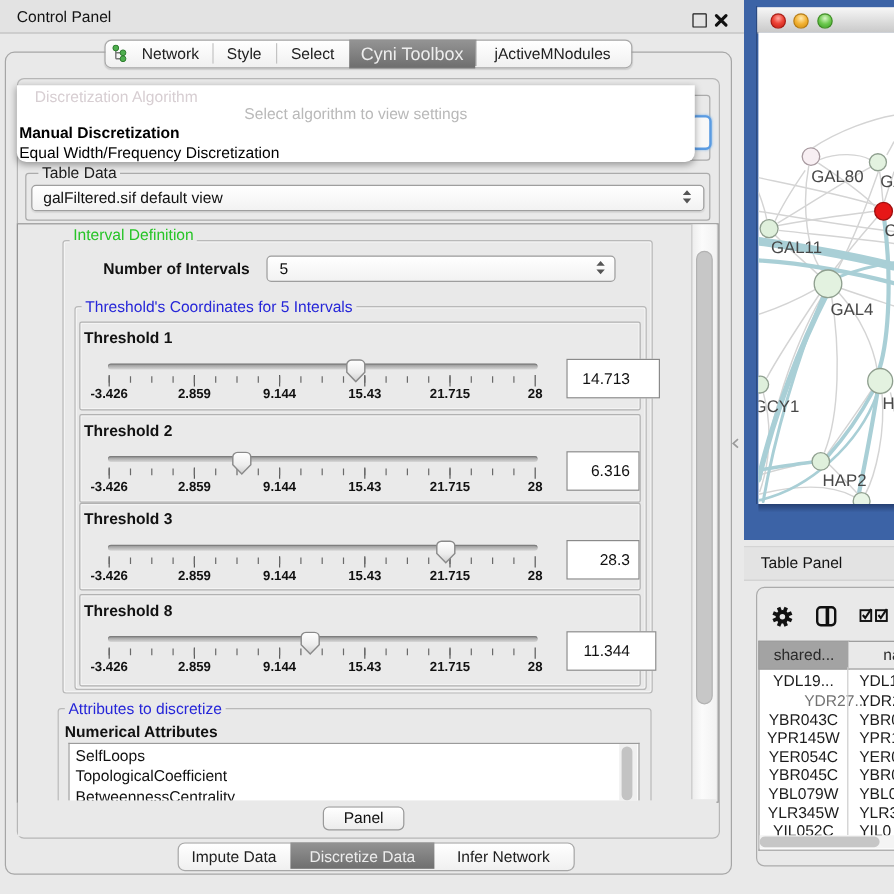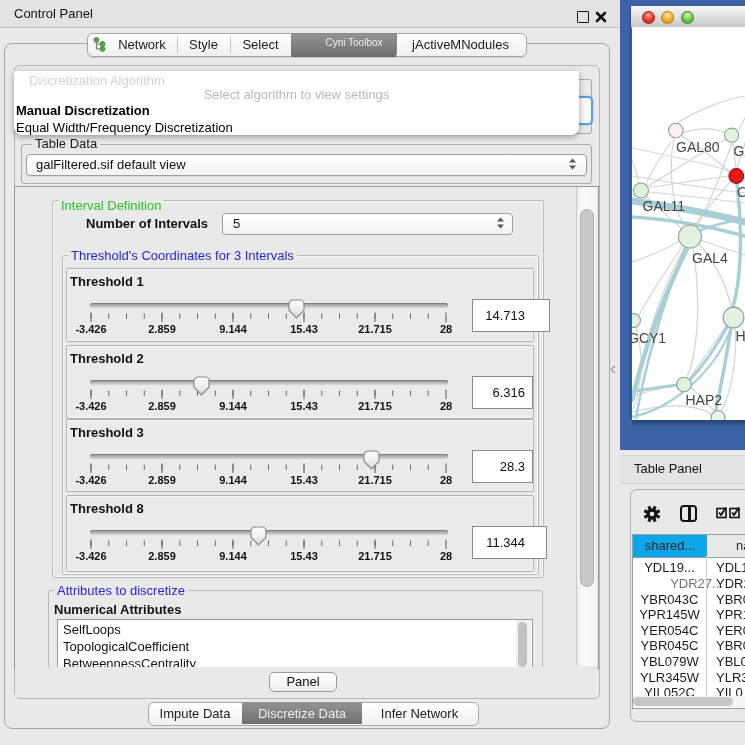--- a/index.html
+++ b/index.html
@@ -21,47 +21,47 @@
 <div class="abs" style="left:396px;top:33px;width:1px;height:22px;background:#8a8a8a;"></div>
 <svg class="abs" style="left:93px;top:37px" width="14" height="15" viewBox="0 0 14 15">
     <path d="M3.5,3.5 V12 M3.5,7 H9 M3.5,12 H9" stroke="#777" stroke-width="1.2" fill="none"></path>
     <circle cx="3.5" cy="3" r="2.4" fill="#4faf4f" stroke="#2c7a2c" stroke-width="0.8"></circle>
     <circle cx="9.5" cy="7" r="2.4" fill="#4faf4f" stroke="#2c7a2c" stroke-width="0.8"></circle>
     <circle cx="9.5" cy="12" r="2.4" fill="#4faf4f" stroke="#2c7a2c" stroke-width="0.8"></circle>
   </svg>
 <div class="abs" style="left:104px;top:37px;width:76px;text-align:center;font-size:13px;color:#202020;">Network</div>
 <div class="abs" style="left:177px;top:37px;width:53px;text-align:center;font-size:13px;color:#202020;">Style</div>
 <div class="abs" style="left:230px;top:37px;width:61px;text-align:center;font-size:13px;color:#202020;">Select</div>
-<div class="abs" style="left:291px;top:37px;width:126px;text-align:center;font-size:10px;color:#ededed;">Cyni Toolbox</div>
+<div class="abs" style="left:291px;top:37px;width:105px;text-align:center;font-size:15px;color:#ededed;">Cyni Toolbox</div>
 <div class="abs" style="left:396px;top:37px;width:129px;text-align:center;font-size:13px;color:#202020;">jActiveMNodules</div>
 <div class="abs" style="left:21px;top:79px;width:569px;height:53px;border:1px solid #ababab;border-radius:3px;"></div>
 <div class="abs" style="left:575px;top:96px;width:14px;height:25px;border:2px solid #5a9be2;border-radius:5px;background:#f8f8f8;box-shadow:0 0 2px #7ab2e8;"></div>
 <div class="abs" style="left:21px;top:144px;width:569px;height:38px;border:1px solid #ababab;border-radius:3px;"></div>
 <div class="abs" style="left:32px;top:136px;padding:0 3px;background:#e9e9e9;font-size:13px;color:#1c1c1c;">Table Data</div>
 <div class="abs" style="left:26px;top:154px;width:559px;height:20px;background:linear-gradient(#ffffff,#f2f2f2);border:1px solid #9e9e9e;border-radius:4px;box-shadow:0 1px 1px rgba(0,0,0,0.08);"></div>
 <div class="abs" style="left:36px;top:157px;font-size:13px;color:#111;">galFiltered.sif default view</div>
 <svg class="abs" style="left:568px;top:158px" width="9" height="12" viewBox="0 0 9 12">
     <path d="M1,4.5 L4.5,0.5 L8,4.5 Z M1,7.5 L4.5,11.5 L8,7.5 Z" fill="#555"></path>
   </svg>
 <div class="abs" style="left:14px;top:186px;width:583px;height:481px;border:1px solid #979797;background:#e9e9e9;"></div>
 <div class="abs" style="left:576px;top:187px;width:20px;height:479px;background:linear-gradient(90deg,#ededed,#fbfbfb 40%,#f2f2f2);border-left:1px solid #c9c9c9;"></div>
 <div class="abs" style="left:580px;top:209px;width:12px;height:376px;background:#c7c7c7;border:1px solid #b2b2b2;border-radius:7px;"></div>
 <svg class="abs" style="left:609px;top:365px" width="8" height="9" viewBox="0 0 8 9">
     <path d="M6,1 L2,4.5 L6,8" stroke="#9a9a9a" stroke-width="1.4" fill="none"></path>
   </svg>
 <div class="abs" style="left:52px;top:200px;width:490px;height:376px;border:1px solid #b9b9b9;border-radius:3px;box-shadow:inset 0 0 0 1px #f6f6f6;"></div>
-<div class="abs" style="left:58px;top:198px;padding:0 3px;background:#e9e9e9;font-size:13px;color:#27c427;">Interval Definition</div>
+<div class="abs" style="left:58px;top:188px;padding:0 3px;background:#e9e9e9;font-size:13px;color:#27c427;">Interval Definition</div>
 <div class="abs" style="left:86px;top:216px;font-size:13px;font-weight:bold;color:#111;">Number of Intervals</div>
 <div class="abs" style="left:222px;top:213px;width:289px;height:20px;background:linear-gradient(#ffffff,#f2f2f2);border:1px solid #9e9e9e;border-radius:4px;"></div>
 <div class="abs" style="left:233px;top:216px;font-size:13px;color:#111;">5</div>
 <svg class="abs" style="left:496px;top:217px" width="9" height="12" viewBox="0 0 9 12">
     <path d="M1,4.5 L4.5,0.5 L8,4.5 Z M1,7.5 L4.5,11.5 L8,7.5 Z" fill="#555"></path>
   </svg>
 <div class="abs" style="left:62px;top:255px;width:475px;height:318px;border:1px solid #b9b9b9;border-radius:3px;box-shadow:inset 0 0 0 1px #f6f6f6;"></div>
-<div class="abs" style="left:68px;top:248px;padding:0 3px;background:#e9e9e9;font-size:13px;color:#2626d8;">Threshold's Coordinates for 3 Intervals</div>
+<div class="abs" style="left:68px;top:248px;padding:0 3px;background:#e9e9e9;font-size:13px;color:#2626d8;">Threshold's Coordinates for 5 Intervals</div>
 <div class="abs" style="left:66px;top:268.0px;width:466px;height:71.5px;border:1px solid #b2b2b2;border-radius:2px;background:#eaeaea;box-shadow:inset 0 0 0 1px #f4f4f4;"></div>
 <div class="abs" style="left:70px;top:274.0px;font-size:13px;font-weight:bold;color:#111;">Threshold 1</div>
 <div class="abs" style="left:90px;top:303.0px;width:358px;height:5px;border-radius:3px;background:linear-gradient(#8f8f8f,#d8d8d8);box-shadow:inset 0 1px 0 #7e7e7e;"></div>
 <svg class="abs" style="left:90px;top:312.0px" width="360" height="11" viewBox="0 0 360 11">
     <path d="M1.0,0.5 V10" stroke="#5a5a5a" stroke-width="1"></path>
     <path d="M72.0,0.5 V10" stroke="#5a5a5a" stroke-width="1"></path>
     <path d="M143.0,0.5 V10" stroke="#5a5a5a" stroke-width="1"></path>
     <path d="M214.0,0.5 V10" stroke="#5a5a5a" stroke-width="1"></path>
     <path d="M285.0,0.5 V10" stroke="#5a5a5a" stroke-width="1"></path>
     <path d="M356.0,0.5 V10" stroke="#5a5a5a" stroke-width="1"></path>
@@ -336,21 +336,21 @@
 <div class="abs" style="left:688px;top:506px;width:2.6px;height:15px;background:#111;"></div>
 <svg class="abs" style="left:716px;top:506px" width="13" height="13" viewBox="0 0 13 13">
     <rect x="1" y="2.5" width="9" height="9" fill="none" stroke="#111" stroke-width="1.6"></rect>
     <path d="M3,6.5 L5,9 L10,1.5" stroke="#111" stroke-width="1.8" fill="none"></path>
   </svg>
 <svg class="abs" style="left:729px;top:506px" width="13" height="13" viewBox="0 0 13 13">
     <rect x="1" y="2.5" width="9" height="9" fill="none" stroke="#111" stroke-width="1.6"></rect>
     <path d="M3,6.5 L5,9 L10,1.5" stroke="#111" stroke-width="1.8" fill="none"></path>
   </svg>
 <div class="abs" style="left:632px;top:534px;width:112px;height:173px;background:#fff;border:1px solid #9e9e9e;border-right:none;"></div>
-<div class="abs" style="left:632px;top:534px;width:74px;height:22px;background:#0ea5e9;border:1px solid #9e9e9e;font-size:13px;color:#2a2a2a;text-align:center;line-height:22px;">shared...</div>
+<div class="abs" style="left:632px;top:534px;width:74px;height:22px;background:#a3a3a3;border:1px solid #9e9e9e;font-size:13px;color:#2a2a2a;text-align:center;line-height:22px;">shared...</div>
 <div class="abs" style="left:707px;top:534px;width:38px;height:22px;background:#e9e9e9;border-top:1px solid #9e9e9e;border-bottom:1px solid #9e9e9e;font-size:13px;color:#2a2a2a;line-height:22px;padding-left:29px;overflow:hidden;">na</div>
 <div class="abs" style="left:633px;top:560.2px;width:73px;height:15.6px;font-size:13px;color:#1c1c1c;text-align:center;line-height:15.6px;overflow:hidden;">YDL19...</div>
 <div class="abs" style="left:716px;top:560.2px;height:15.6px;font-size:13px;color:#1c1c1c;line-height:15.6px;">YDL1</div>
 <div class="abs" style="left:660px;top:575.9px;width:73px;height:15.6px;font-size:13px;color:#737373;text-align:center;line-height:15.6px;overflow:hidden;">YDR27...</div>
 <div class="abs" style="left:716px;top:575.9px;height:15.6px;font-size:13px;color:#1c1c1c;line-height:15.6px;">YDR2</div>
 <div class="abs" style="left:633px;top:591.5px;width:73px;height:15.6px;font-size:13px;color:#1c1c1c;text-align:center;line-height:15.6px;overflow:hidden;">YBR043C</div>
 <div class="abs" style="left:716px;top:591.5px;height:15.6px;font-size:13px;color:#1c1c1c;line-height:15.6px;">YBR0</div>
 <div class="abs" style="left:633px;top:607.1px;width:73px;height:15.6px;font-size:13px;color:#1c1c1c;text-align:center;line-height:15.6px;overflow:hidden;">YPR145W</div>
 <div class="abs" style="left:716px;top:607.1px;height:15.6px;font-size:13px;color:#1c1c1c;line-height:15.6px;">YPR1</div>
 <div class="abs" style="left:633px;top:622.8px;width:73px;height:15.6px;font-size:13px;color:#1c1c1c;text-align:center;line-height:15.6px;overflow:hidden;">YER054C</div>

